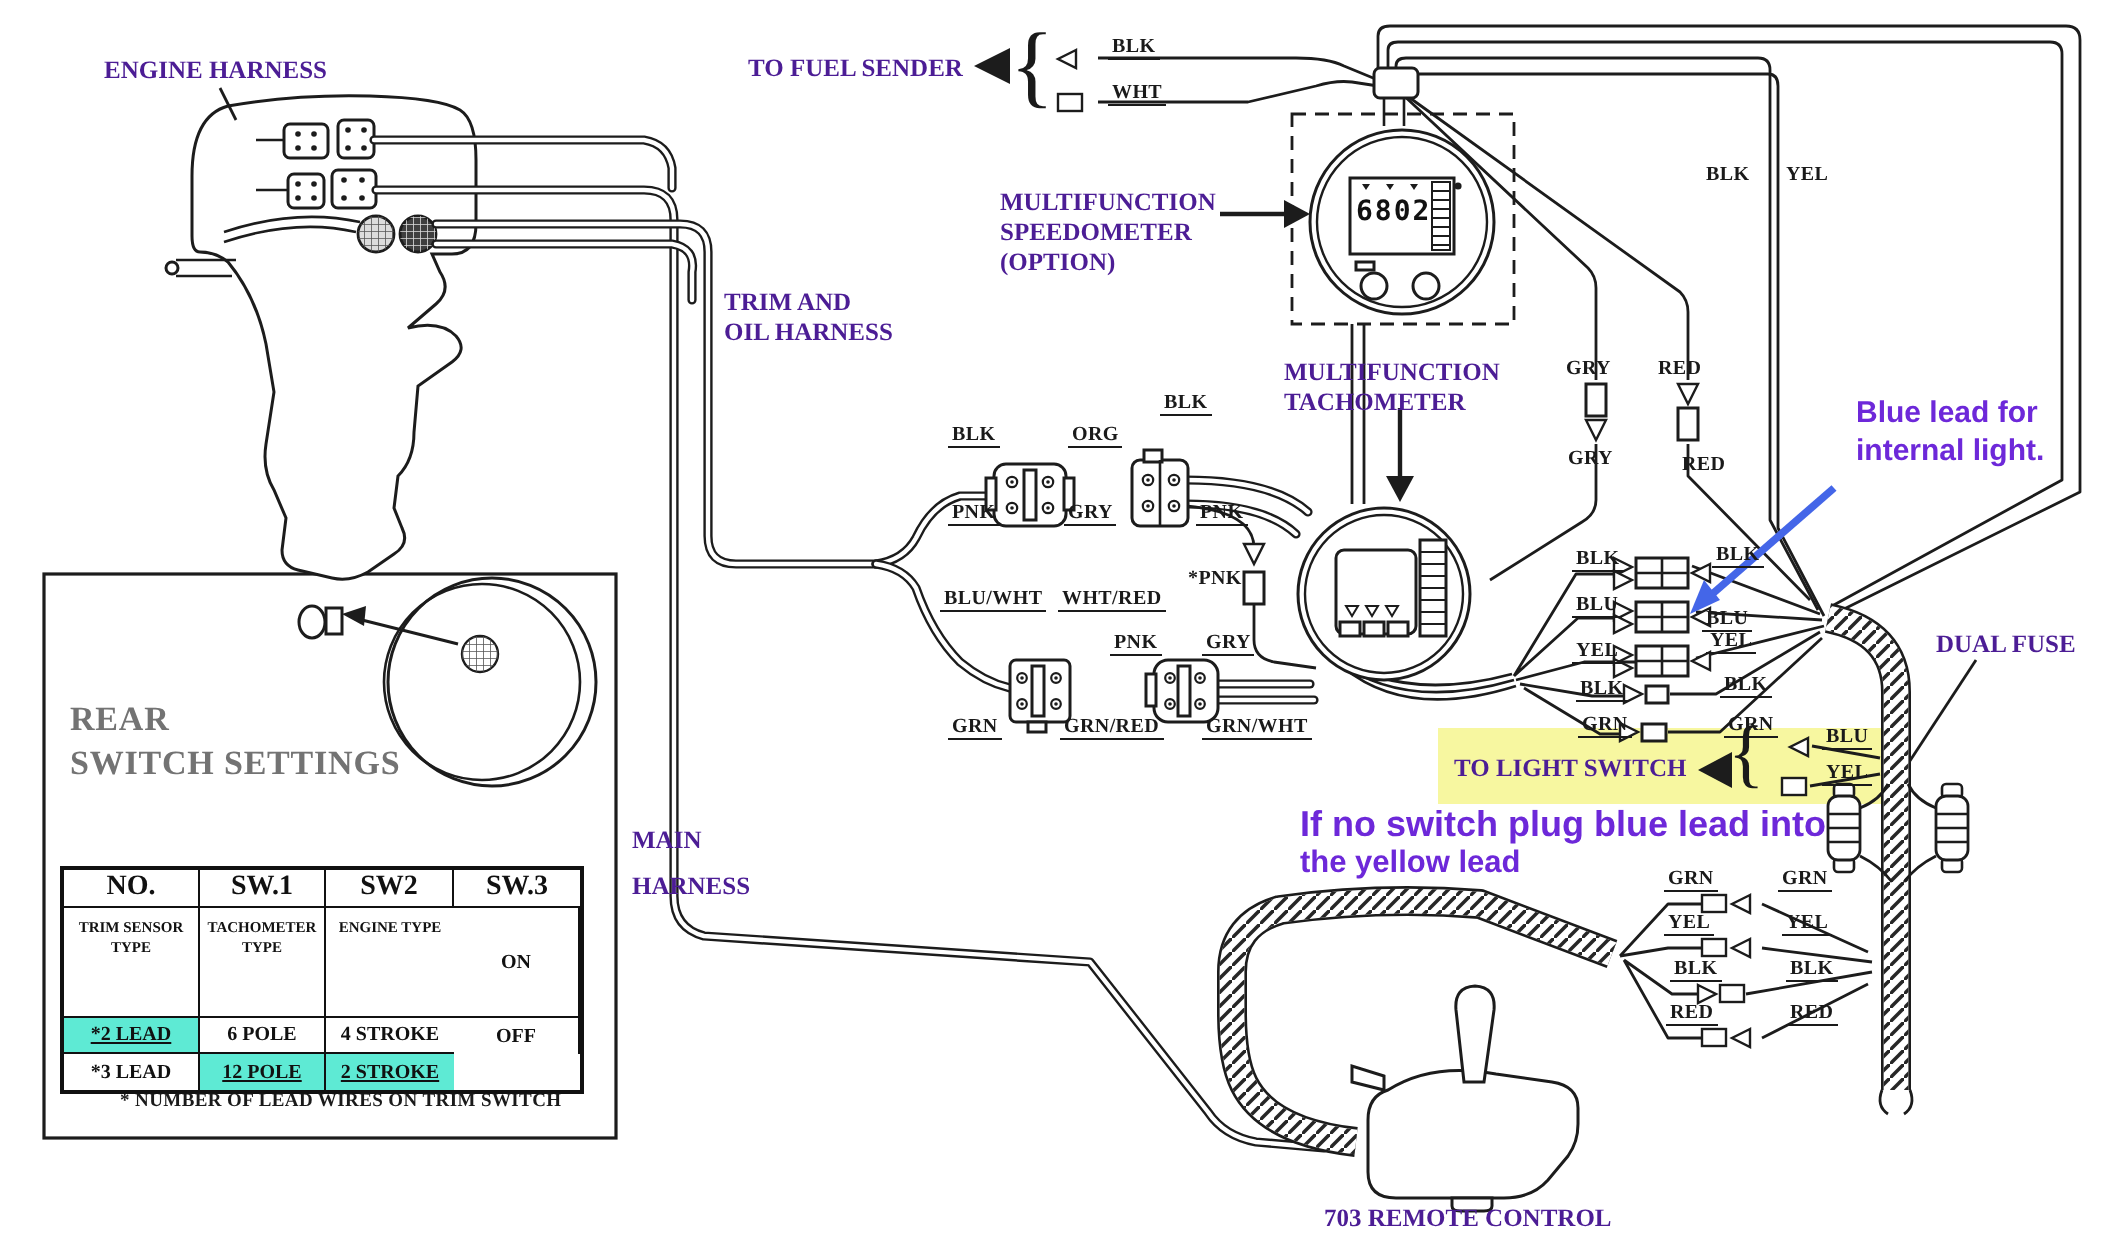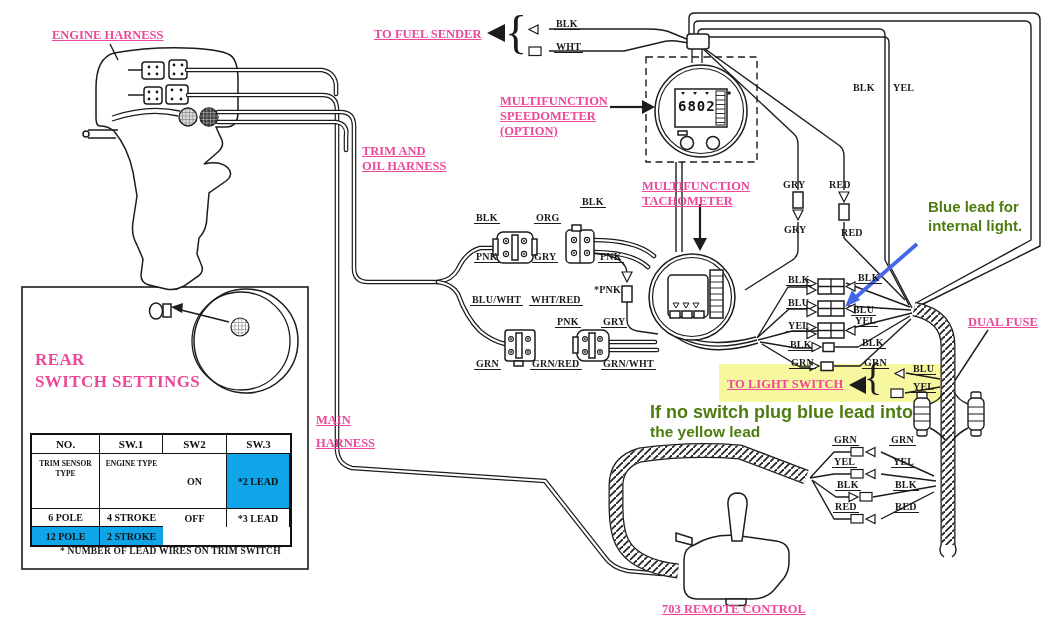--- a/index.html
+++ b/index.html
@@ -12,35 +12,35 @@
   .t {fill:none;stroke:#1c1c1c;stroke-width:1.4;stroke-linejoin:round;}
   .bo{fill:none;stroke:#1c1c1c;stroke-width:15;stroke-linejoin:round;}
   .bw{fill:none;stroke:#ffffff;stroke-width:12.4;stroke-linejoin:round;}
   .bh{fill:none;stroke:url(#hatch);stroke-width:12.4;stroke-linejoin:round;}
   .comp{fill:#fff;stroke:#1c1c1c;stroke-width:1.5;}
   .thin{fill:none;stroke:#1c1c1c;stroke-width:1.3;}
   .blk{fill:#1c1c1c;stroke:none;}
   
   .L{position:absolute;font:bold 10px "Liberation Serif",serif;color:#1a1a1a;white-space:nowrap;letter-spacing:.2px;}
   .u{border-bottom:1.4px solid #1a1a1a;padding:0 2px 0 2px;}
-  .cap{position:absolute;font:bold 12.5px "Liberation Serif",serif;color:#ec4899;white-space:nowrap;text-decoration:underline;}
-  .big{position:absolute;font:bold 17px "Liberation Serif",serif;color:#ec4899;white-space:nowrap;letter-spacing:.4px;}
-  .note{position:absolute;font:bold 15px "Liberation Sans",sans-serif;color:#4d7c0f;white-space:nowrap;}
+  .cap{position:absolute;font:bold 12.5px "Liberation Serif",serif;color:#4c1d95;white-space:nowrap;}
+  .big{position:absolute;font:bold 17px "Liberation Serif",serif;color:#737373;white-space:nowrap;letter-spacing:.4px;}
+  .note{position:absolute;font:bold 15px "Liberation Sans",sans-serif;color:#6d28d9;white-space:nowrap;}
   .brace{position:absolute;font:400 46px/0.9 "Liberation Serif",serif;color:#1a1a1a;}
   .disp{position:absolute;font:bold 14px "DejaVu Sans Mono",monospace;color:#111;letter-spacing:1px;}
   
   #tbl{position:absolute;left:30px;top:433px;width:258px;height:110px;border:2px solid #111;
        display:grid;grid-template-columns:68px 63px 64px 1fr;grid-template-rows:19px 55px 18px 1fr;background:#fff;}
   #tbl .cell{border-right:1.3px solid #111;border-bottom:1.3px solid #111;display:flex;align-items:center;
        justify-content:center;font:bold 10px "Liberation Serif",serif;color:#111;text-align:center;}
   #tbl .c4{border-right:none;}
   #tbl .rlast{border-bottom:none;}
-  #tbl .hcell{font-size:11px;}
+  #tbl .hcell{font-size:14px;}
   #tbl .fcell{font-size:7.5px;line-height:1.3;align-items:flex-start;padding-top:5px;}
-  .hl{background:#0ea5e9;}
+  .hl{background:#5eead4;text-decoration:underline;}
 </style>
 </head>
 <body>
 
 <div id="stage">
 
 <svg width="1054" height="629" viewBox="0 0 1054 629">
   <defs>
     <pattern id="hatch" width="7" height="7" patternUnits="userSpaceOnUse">
       <path d="M0,7 L7,0" stroke="#262626" stroke-width="1.8"></path>
@@ -430,20 +430,21 @@
 <span class="big" style="left:35px;top:350px">REAR</span>
 <span class="big" style="left:35px;top:372px">SWITCH SETTINGS</span>
 
 <div id="tbl">
   <div class="cell hcell">NO.</div>
   <div class="cell hcell">SW.1</div>
   <div class="cell hcell">SW2</div>
   <div class="cell hcell c4">SW.3</div>
 
   <div class="cell fcell">TRIM SENSOR TYPE</div>
+  <div class="cell fcell">TACHOMETER TYPE</div>
   <div class="cell fcell c4">ENGINE TYPE</div>
 
   <div class="cell">ON</div>
   <div class="cell hl">*2 LEAD</div>
   <div class="cell">6 POLE</div>
   <div class="cell c4">4 STROKE</div>
 
   <div class="cell rlast">OFF</div>
   <div class="cell rlast">*3 LEAD</div>
   <div class="cell rlast hl">12 POLE</div>

